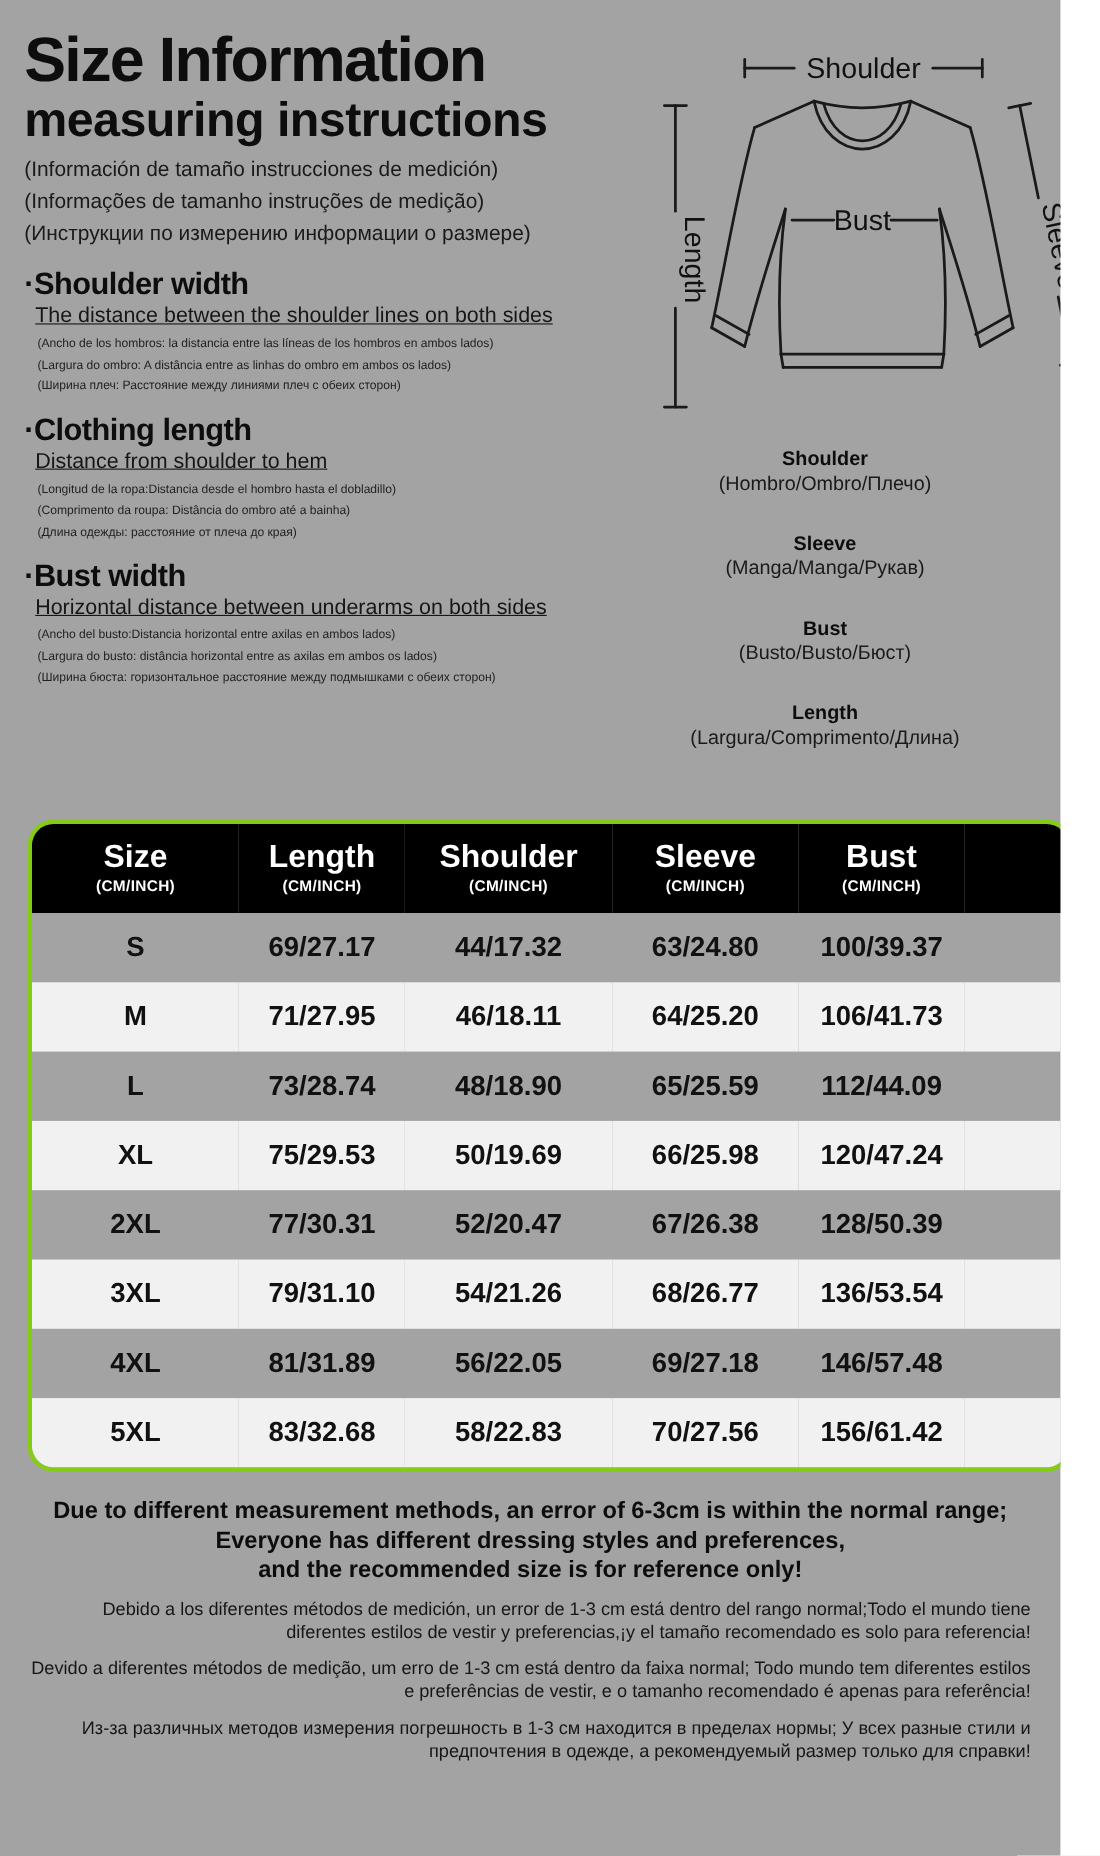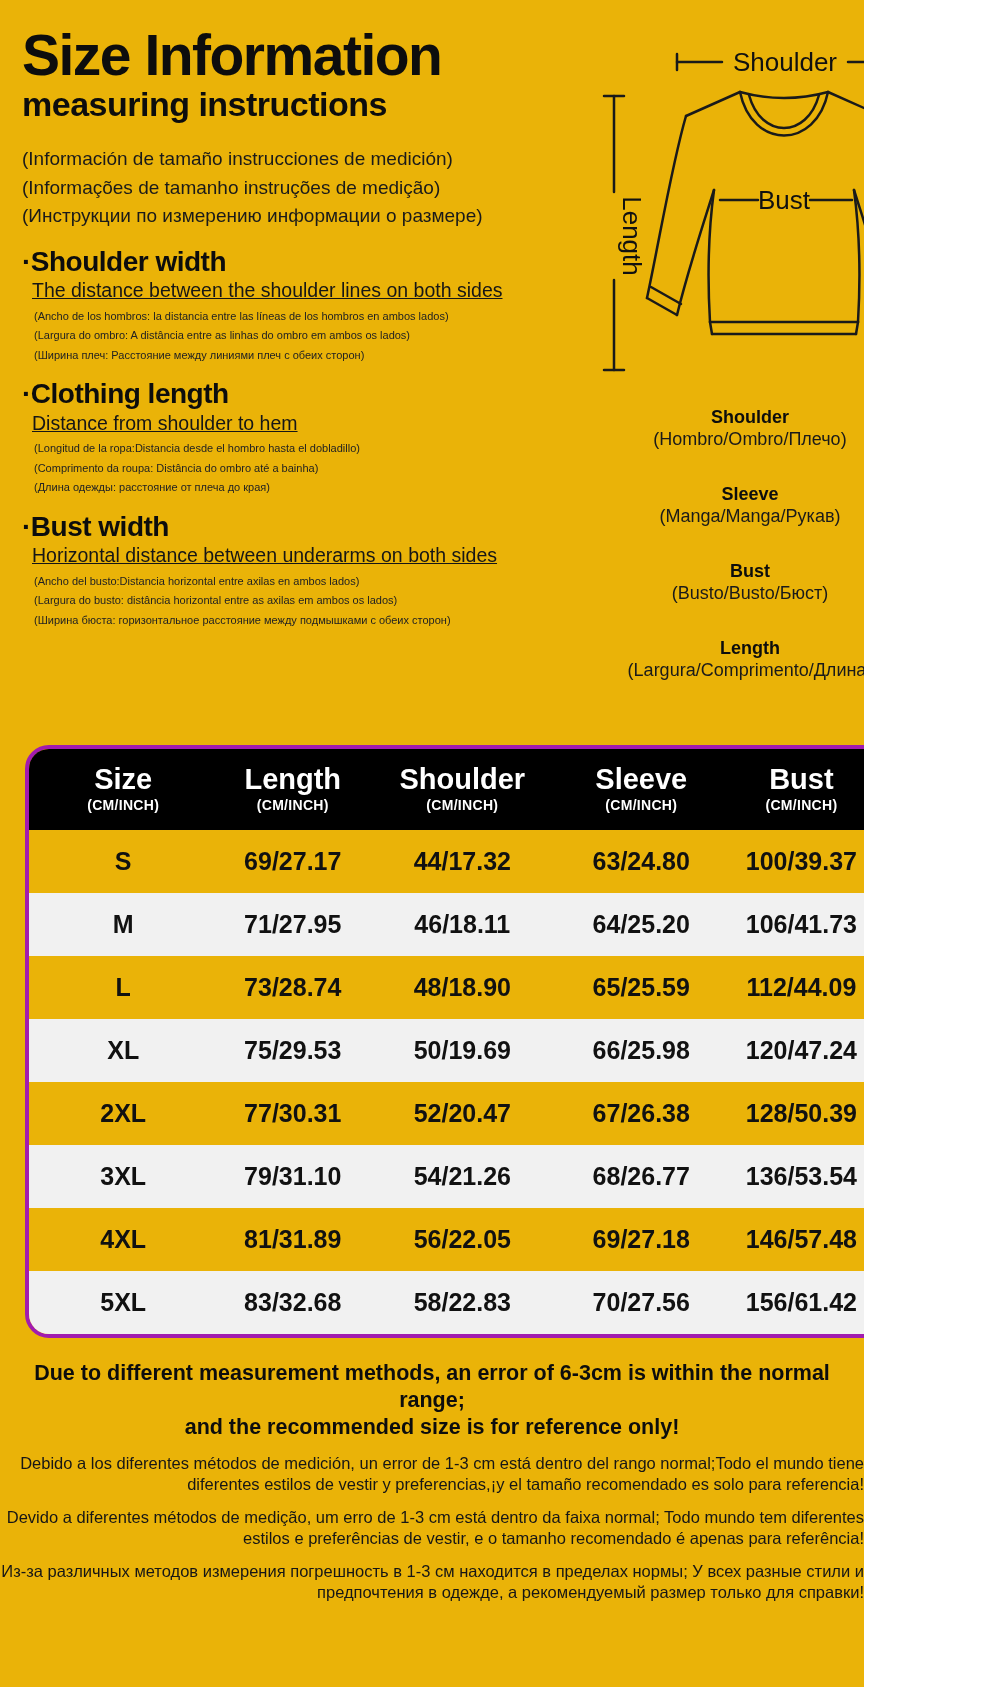--- a/index.html
+++ b/index.html
@@ -1,41 +1,41 @@
 <!DOCTYPE html>
 <html><head>
 <meta charset="utf-8">
 <style>
   html,body{margin:0;padding:0;background:#fff;}
   .page{
-    width:864px;height:1687px;background:#eab308;overflow:hidden;
+    width:964px;height:1687px;background:#a3a3a3;overflow:hidden;
     font-family:"Liberation Sans", sans-serif;color:#111;
     position:relative;box-sizing:border-box;
   }
   .top{display:flex;padding:26px 0 0 22px;}
   .left-col{width:548px;flex:0 0 548px;}
   .right-col{width:430px;flex:0 0 430px;}
 
   .title{font-size:57px;font-weight:bold;letter-spacing:-1.5px;margin:0;line-height:1.02;color:#0d0d0d;}
-  .subtitle{font-size:34px;font-weight:bold;letter-spacing:-0.5px;margin:3px 0 24px;line-height:1.05;color:#0d0d0d;}
+  .subtitle{font-size:44px;font-weight:bold;letter-spacing:-0.5px;margin:3px 0 10px;line-height:1.05;color:#0d0d0d;}
   .trans{font-size:19px;margin:0 0 4px;line-height:1.3;color:#1a1a1a;}
 
   .section{margin-top:18px;}
   .section h3{font-size:28px;font-weight:bold;letter-spacing:-0.5px;margin:0;line-height:1.08;color:#0d0d0d;}
   .section .sub{font-size:19.5px;margin:2px 0 8px 10px;line-height:1.15;color:#161616;text-decoration:underline;}
   .section .note{font-size:11px;margin:0 16px 7px 12px;line-height:1.15;color:#222;max-width:505px;}
 
   .diagram{display:block;margin:6px 0 0 0;}
   .legend{text-align:center;padding-right:70px;margin-top:10px;}
   .legend-item{margin-bottom:33px;}
   .legend-name{font-size:18px;font-weight:bold;line-height:1.22;color:#0d0d0d;}
   .legend-trans{font-size:18px;line-height:1.22;color:#1a1a1a;}
 
   .size-table{margin:30px 25px 0;}
-  table{width:950px;border:4px solid #a21caf;border-radius:24px;border-collapse:separate;border-spacing:0;overflow:hidden;table-layout:fixed;}
+  table{width:950px;border:4px solid #84cc16;border-radius:24px;border-collapse:separate;border-spacing:0;overflow:hidden;table-layout:fixed;}
   thead th{background:#000;color:#fff;padding:14px 0 15px;text-align:center;}
   .col-label{display:block;font-size:29px;font-weight:bold;line-height:1.15;}
   .col-unit{display:block;font-size:14px;font-weight:bold;line-height:1.35;letter-spacing:0.3px;}
   tbody td{height:63px;text-align:center;font-size:25px;font-weight:bold;color:#111;padding:0;}
   tbody tr:nth-child(even){background:#f1f1f1;}
 
   .footer{margin-top:22px;}
   .bold-note{font-size:21.5px;font-weight:bold;text-align:center;line-height:1.26;margin:0;color:#0d0d0d;}
   .lang-note{font-size:16.5px;text-align:right;line-height:1.27;margin:12px auto 0;max-width:910px;color:#161616;}
 </style>
@@ -257,19 +257,20 @@
           <td>70/27.56</td>
           <td>156/61.42</td>
           <td></td>
         </tr>
       </tbody>
     </table>
   </div>
 
   <div class="footer">
     <p class="bold-note">Due to different measurement methods, an error of 6-3cm is within the normal range;</p>
+    <p class="bold-note">Everyone has different dressing styles and preferences,</p>
     <p class="bold-note">and the recommended size is for reference only!</p>
     <p class="lang-note">Debido a los diferentes métodos de medición, un error de 1-3 cm está dentro del rango normal;Todo el mundo tiene diferentes estilos de vestir y preferencias,¡y el tamaño recomendado es solo para referencia!</p>
     <p class="lang-note">Devido a diferentes métodos de medição, um erro de 1-3 cm está dentro da faixa normal; Todo mundo tem diferentes estilos e preferências de vestir, e o tamanho recomendado é apenas para referência!</p>
     <p class="lang-note">Из-за различных методов измерения погрешность в 1-3 см находится в пределах нормы; У всех разные стили и предпочтения в одежде, а рекомендуемый размер только для справки!</p>
   </div>
 
 </div>
 
 </body></html>

